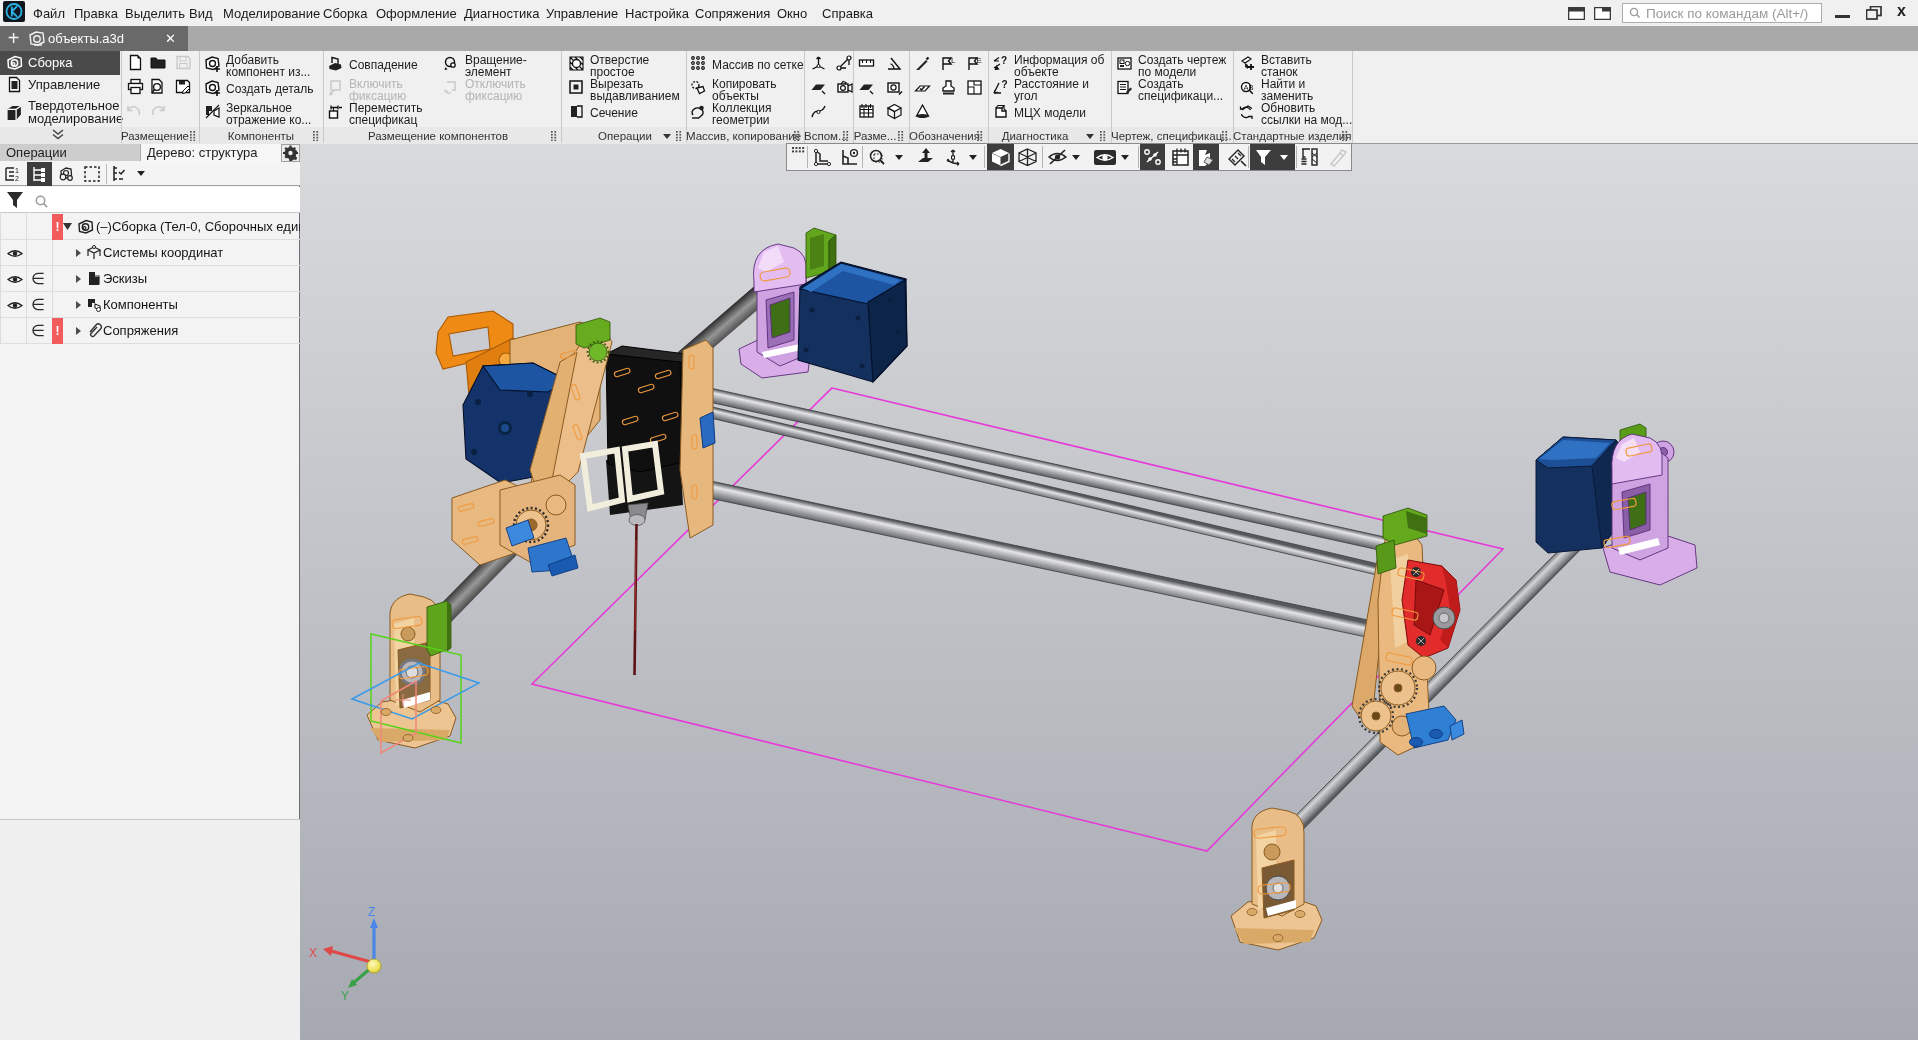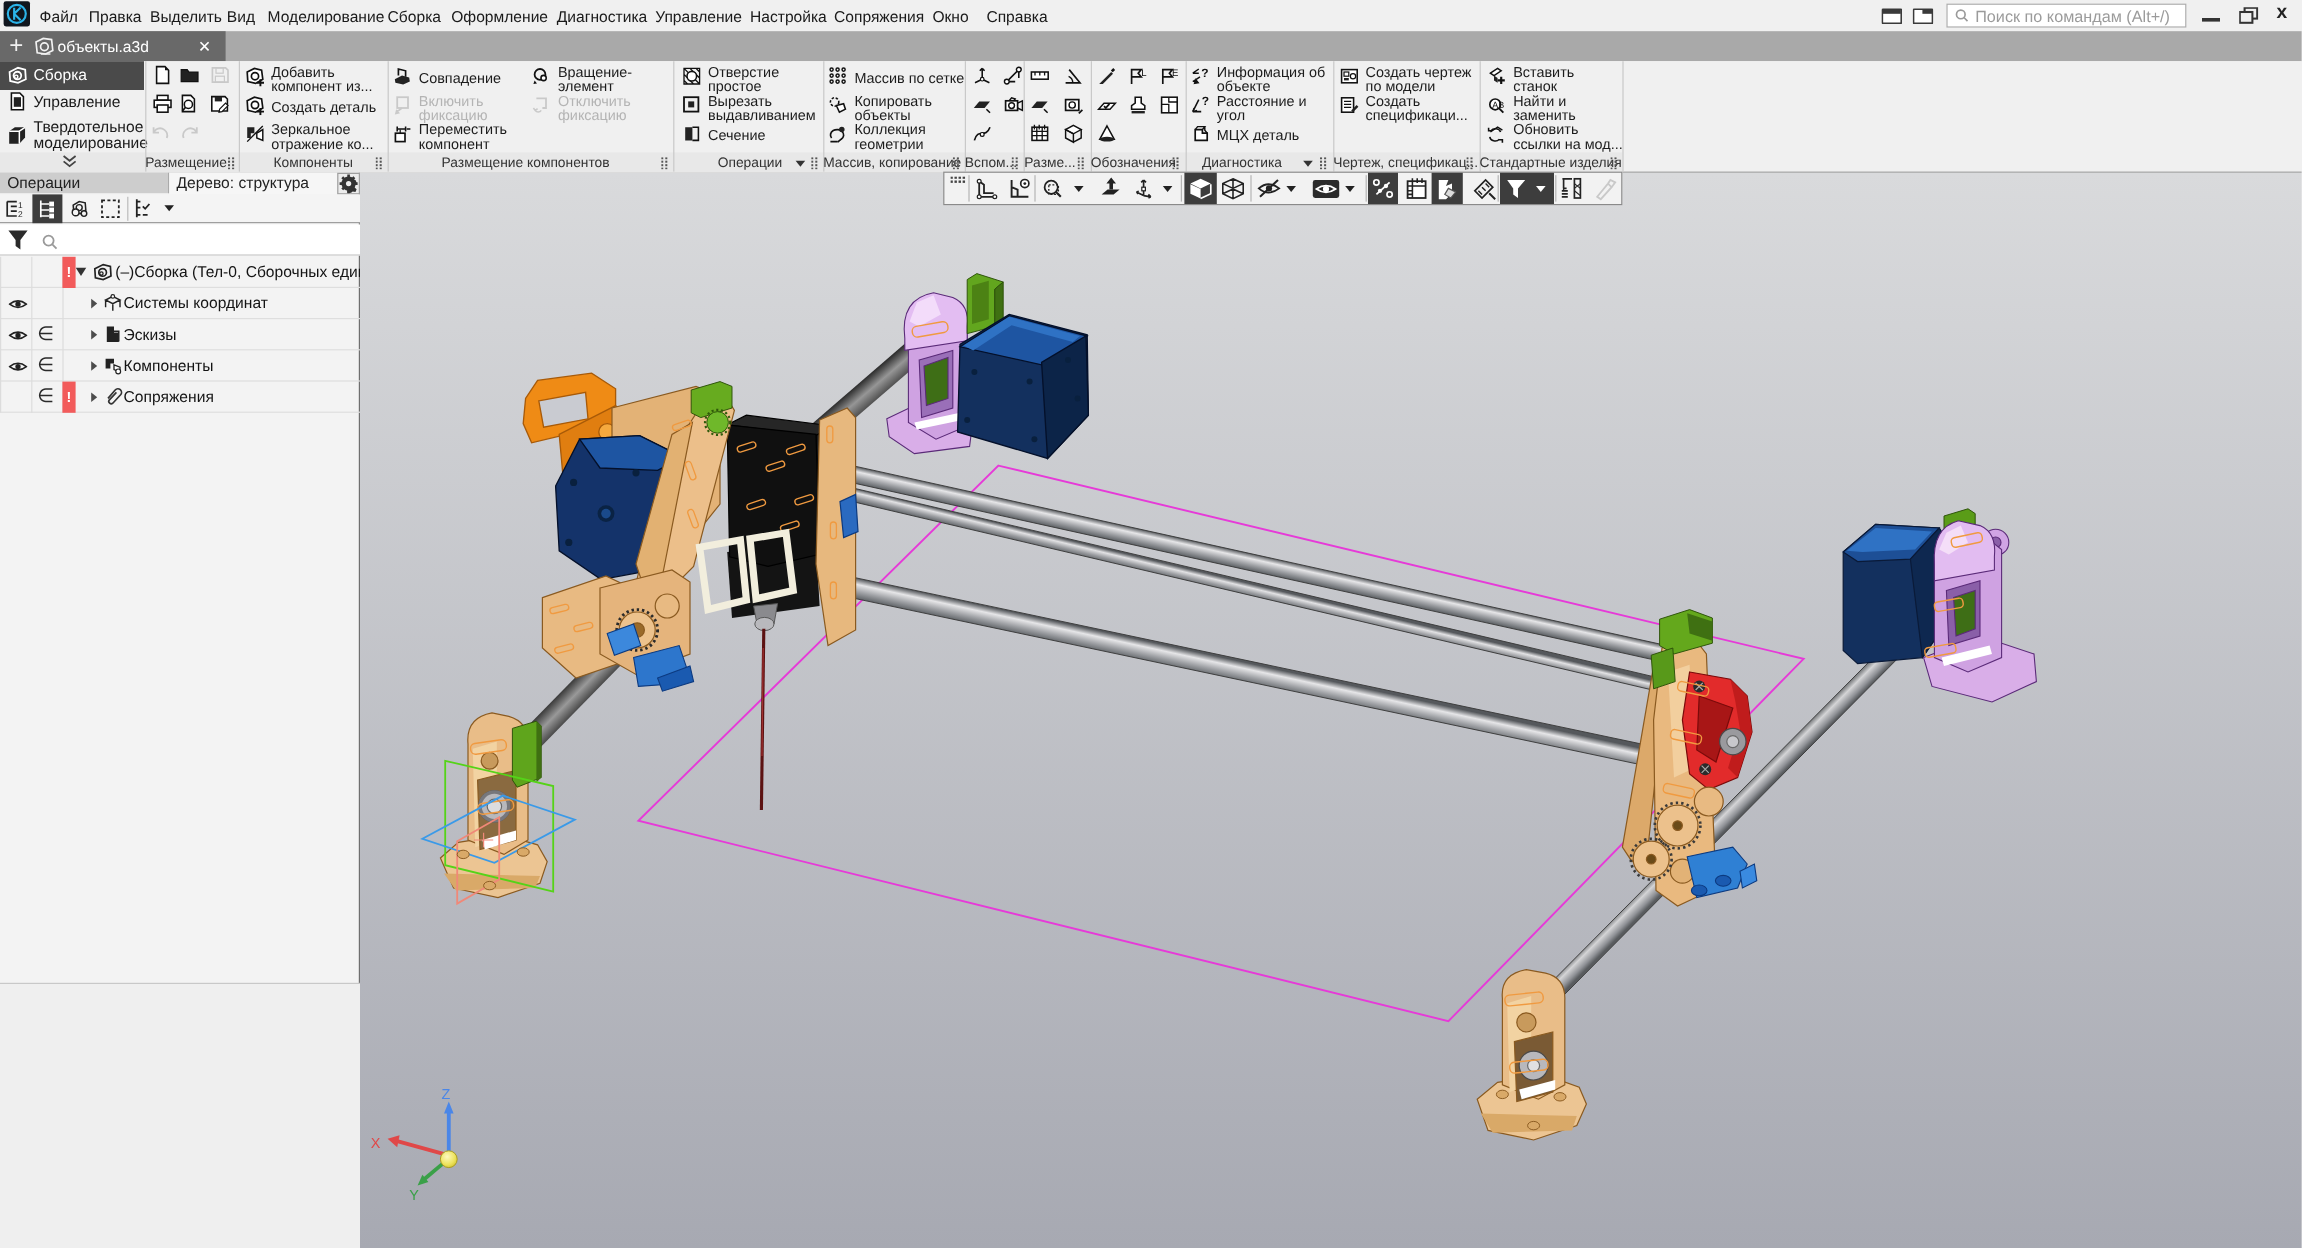--- a/index.html
+++ b/index.html
@@ -417,21 +417,21 @@
 <div class="rtxt" style="left:349px;top:60px">Совпадение</div>
 <svg class="ic" style="left:327px;top:79px" width="17" height="17">
     <use href="#i-fixd"></use>
   </svg>
 <div class="rtxt dis" style="left:349px;top:79px">Включить
 фиксацию</div>
 <svg class="ic" style="left:327px;top:103px" width="17" height="17">
     <use href="#i-move"></use>
   </svg>
 <div class="rtxt" style="left:349px;top:103px">Переместить
-компонент</div>
+спецификац</div>
 <svg class="ic" style="left:443px;top:55px" width="17" height="17">
     <use href="#i-rot"></use>
   </svg>
 <div class="rtxt" style="left:465px;top:55px">Вращение-
 элемент</div>
 <svg class="ic" style="left:443px;top:79px" width="17" height="17">
     <use href="#i-unfixd"></use>
   </svg>
 <div class="rtxt dis" style="left:465px;top:79px">Отключить
 фиксацию</div>
@@ -529,21 +529,21 @@
 <div class="rtxt" style="left:1014px;top:55px">Информация об
 объекте</div>
 <svg class="ic" style="left:992px;top:79px" width="17" height="17">
     <use href="#i-dist"></use>
   </svg>
 <div class="rtxt" style="left:1014px;top:79px">Расстояние и
 угол</div>
 <svg class="ic" style="left:992px;top:103px" width="17" height="17">
     <use href="#i-mcx"></use>
   </svg>
-<div class="rtxt" style="left:1014px;top:108px">МЦХ деталь</div>
+<div class="rtxt" style="left:1014px;top:108px">МЦХ модели</div>
 
 <svg class="ic" style="left:1116px;top:55px" width="17" height="17">
     <use href="#i-drw"></use>
   </svg>
 <div class="rtxt" style="left:1138px;top:55px">Создать чертеж
 по модели</div>
 <svg class="ic" style="left:1116px;top:79px" width="17" height="17">
     <use href="#i-spec"></use>
   </svg>
 <div class="rtxt" style="left:1138px;top:79px">Создать

